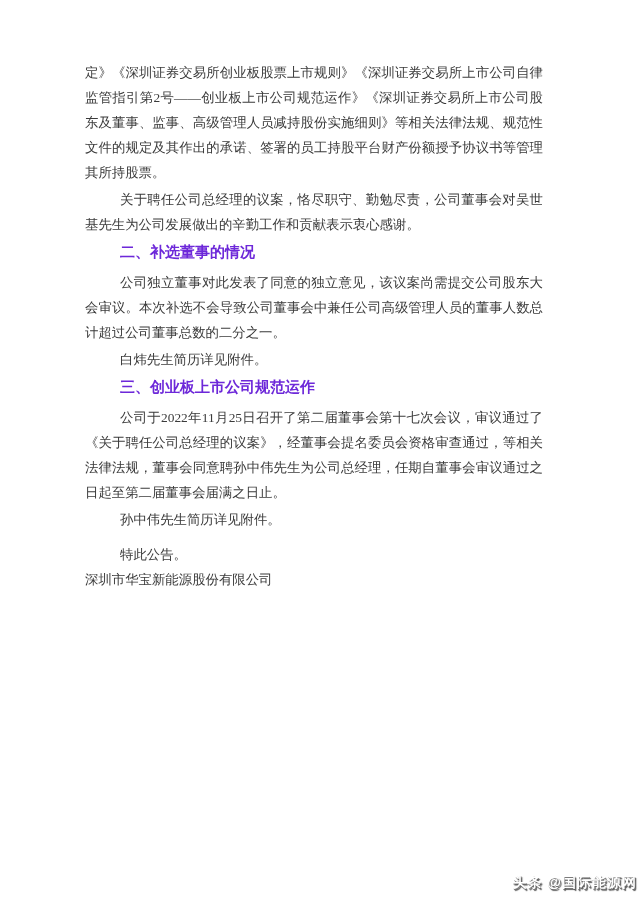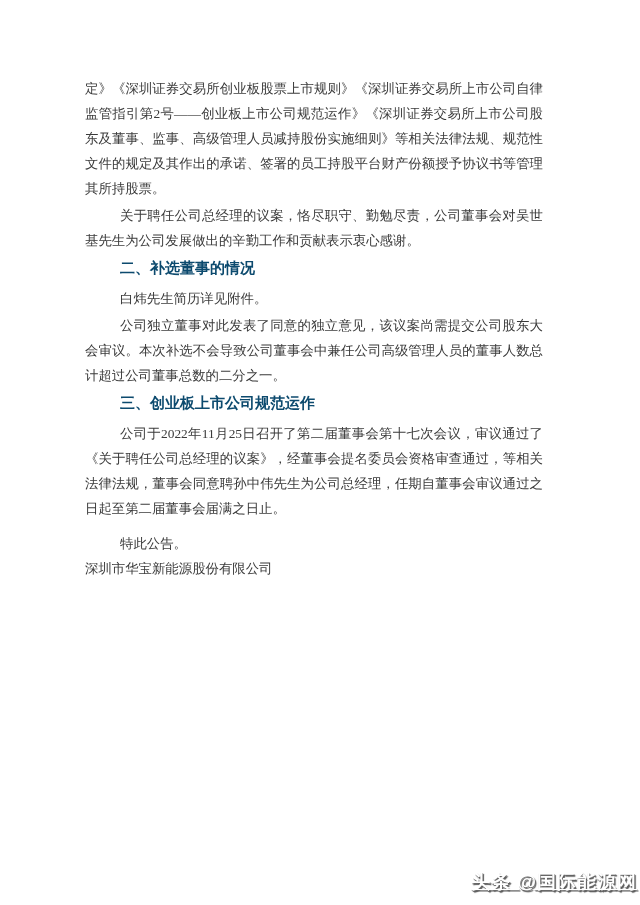--- a/index.html
+++ b/index.html
@@ -11,76 +11,76 @@
     position: relative;
     width: 640px;
     height: 905px;
     background: #ffffff;
     overflow: hidden;
     font-family: "Liberation Serif", "DejaVu Serif", serif;
   }
   .content {
     position: absolute;
     left: 85px;
-    top: 76px;
+    top: 60px;
     width: 458px;
     color: #3a3a3a;
     font-size: 13.4px;
     line-height: 25px;
     text-align: justify;
   }
   .content p {
     margin: 2px 0 0 0;
     text-indent: 35px;
   }
   .content p.first-par {
     margin-top: 0;
     text-indent: 0;
   }
   .content h2.section-heading {
     margin: 3px 0 5px 0;
     font-size: 15px;
     line-height: 25px;
     font-weight: bold;
-    color: #0c4a6e;
+    color: #6d28d9;
     text-indent: 35px;
     text-align: left;
   }
   .content p.closing-par {
     margin-top: 10px;
   }
   .content p.signature-par {
     margin-top: 0;
     text-indent: 0;
     text-align: left;
   }
   .watermark {
     position: absolute;
     top: 870px;
     right: 3px;
     font-family: "Liberation Sans", "DejaVu Sans", sans-serif;
     font-weight: bold;
-    font-size: 19px;
+    font-size: 14px;
     line-height: 24px;
     letter-spacing: 1px;
     color: #ffffff;
     text-shadow: 1.5px 1.5px 1px #5a5a5a, 0.5px 0.5px 0 #8a8a8a;
     white-space: nowrap;
-    text-decoration: underline;
   }
 </style>
 </head>
 <body>
 
 <div class="page">
   <div class="content">
     <p class="first-par">定》《深圳证券交易所创业板股票上市规则》《深圳证券交易所上市公司自律监管指引第2号——创业板上市公司规范运作》《深圳证券交易所上市公司股东及董事、监事、高级管理人员减持股份实施细则》等相关法律法规、规范性文件的规定及其作出的承诺、签署的员工持股平台财产份额授予协议书等管理其所持股票。</p>
     <p>关于聘任公司总经理的议案，恪尽职守、勤勉尽责，公司董事会对吴世基先生为公司发展做出的辛勤工作和贡献表示衷心感谢。</p>
     <h2 class="section-heading">二、补选董事的情况</h2>
+    <p>公司独立董事对此发表了同意的独立意见，该议案尚需提交公司股东大会审议。本次补选不会导致公司董事会中兼任公司高级管理人员的董事人数总计超过公司董事总数的二分之一。</p>
     <p>白炜先生简历详见附件。</p>
-    <p>公司独立董事对此发表了同意的独立意见，该议案尚需提交公司股东大会审议。本次补选不会导致公司董事会中兼任公司高级管理人员的董事人数总计超过公司董事总数的二分之一。</p>
     <h2 class="section-heading">三、创业板上市公司规范运作</h2>
     <p>公司于2022年11月25日召开了第二届董事会第十七次会议，审议通过了《关于聘任公司总经理的议案》，经董事会提名委员会资格审查通过，等相关法律法规，董事会同意聘孙中伟先生为公司总经理，任期自董事会审议通过之日起至第二届董事会届满之日止。</p>
+    <p>孙中伟先生简历详见附件。</p>
     <p class="closing-par">特此公告。</p>
     <p class="signature-par">深圳市华宝新能源股份有限公司</p>
   </div>
   <div class="watermark">头条 @国际能源网</div>
 </div>
 
 </body></html>

